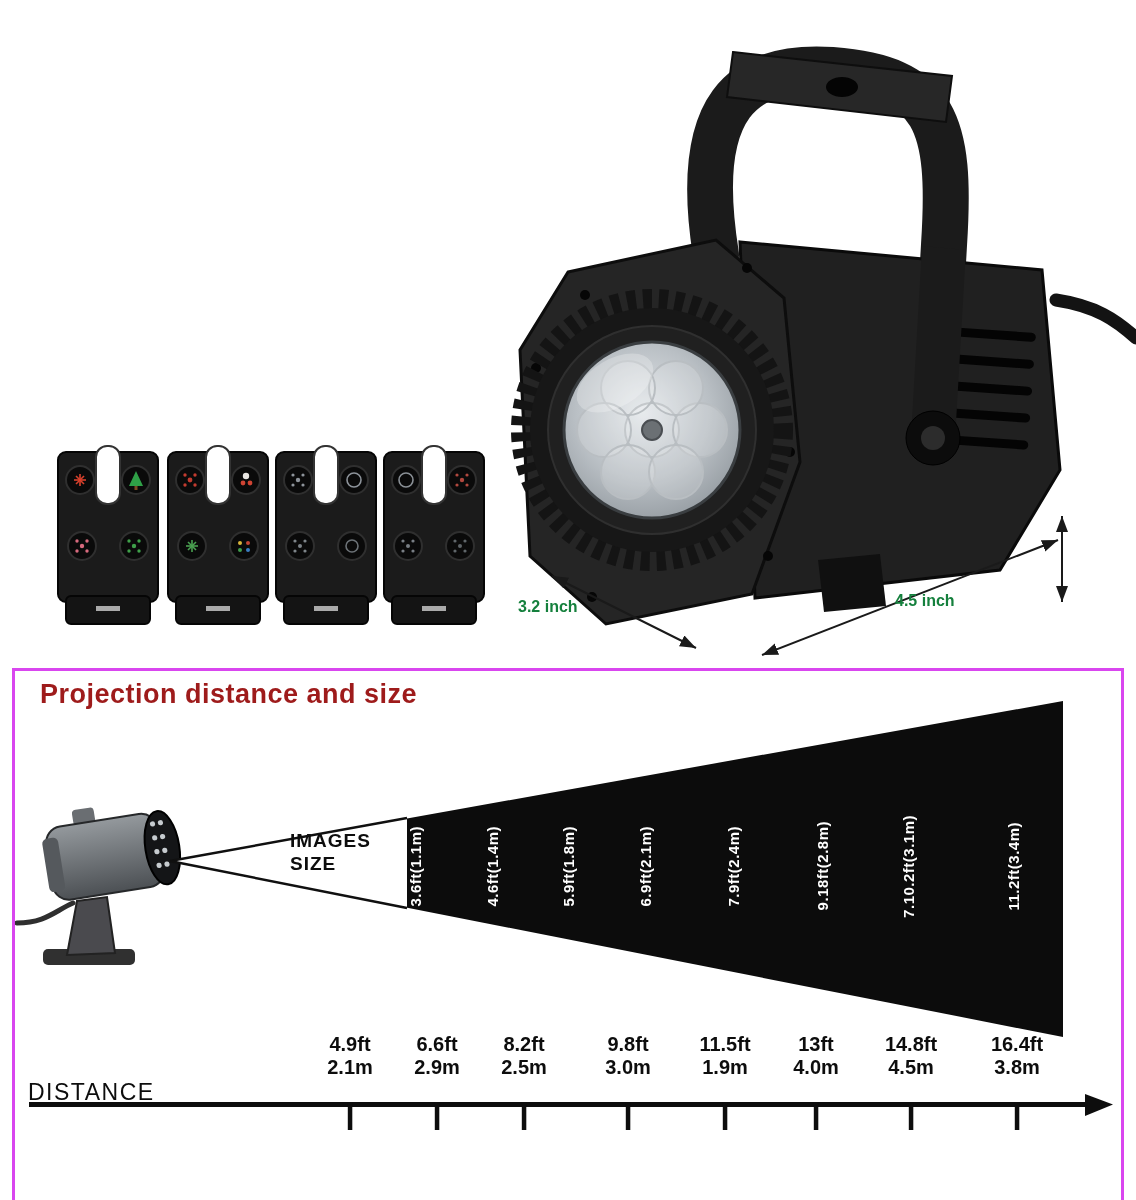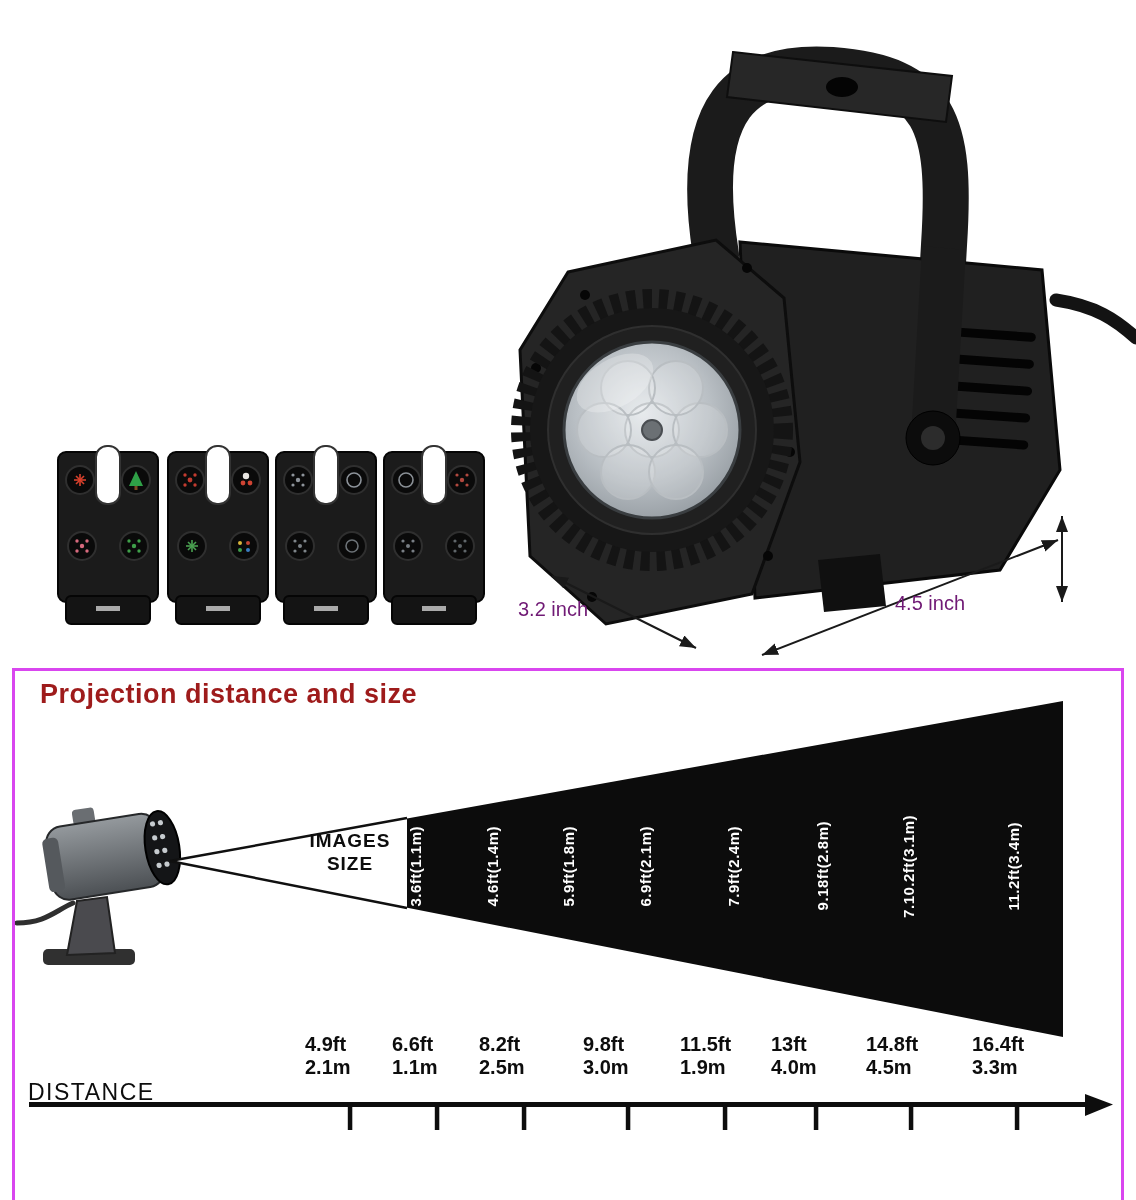--- a/index.html
+++ b/index.html
@@ -1,35 +1,35 @@
 <!DOCTYPE html>
 <html><head>
 <meta charset="utf-8">
 <style>
   *{margin:0;padding:0;box-sizing:border-box}
   html,body{background:#ffffff}
   .canvas{position:relative;width:1136px;height:1200px;background:#fff;
           font-family:"Liberation Sans",sans-serif;overflow:hidden}
   .abs{position:absolute}
   svg{display:block}
-  .dim-label{position:absolute;font-size:20px;font-weight:normal;color:#701a75;white-space:nowrap}
+  .dim-label{position:absolute;font-size:16px;font-weight:bold;color:#15803d;white-space:nowrap}
   .diagram-box{position:absolute;left:12px;top:668px;width:1112px;height:585px;
                border:3px solid #d946ef;background:#fff}
   .diagram-title{position:absolute;left:25px;top:8px;font-size:27px;font-weight:bold;
                  color:#9e1b1b;letter-spacing:.5px;white-space:nowrap}
   .beam-svg{position:absolute;left:0;top:0}
   .size-label{position:absolute;top:85px;width:28px;height:220px;
               display:flex;align-items:center;justify-content:center}
   .size-label span{writing-mode:vertical-rl;transform:rotate(180deg);color:#ffffff;
                    font-size:15px;font-weight:bold;letter-spacing:.5px;white-space:nowrap}
-  .images-size{position:absolute;left:275px;top:158px;width:120px;text-align:center;
+  .images-size{position:absolute;left:275px;top:158px;width:120px;
                color:#0d0d0d;font-weight:bold;font-size:19px;line-height:23px;letter-spacing:1px}
   .distance-word{position:absolute;left:13px;top:408px;font-size:23px;font-weight:normal;
                  color:#0d0d0d;letter-spacing:1.5px}
-  .dist-label{position:absolute;top:362px;width:90px;font-size:20px;
+  .dist-label{position:absolute;top:362px;width:90px;text-align:center;font-size:20px;
               font-weight:bold;color:#0d0d0d;line-height:23px;white-space:nowrap}
 </style>
 </head>
 <body>
 
 <div class="canvas">
 
   <svg class="abs" style="left:0;top:0" width="1136" height="660" viewBox="0 0 1136 660">
     <defs>
       <radialGradient id="lensGrad" cx="45%" cy="40%" r="70%">
@@ -323,21 +323,21 @@
       </div>
 
     <div class="distance-word">DISTANCE</div>
 
     <div class="dist-label" style="left:290px">
       <div>4.9ft</div>
       <div>2.1m</div>
     </div>
     <div class="dist-label" style="left:377px">
       <div>6.6ft</div>
-      <div>1.1m</div>
+      <div>2.9m</div>
     </div>
     <div class="dist-label" style="left:464px">
       <div>8.2ft</div>
       <div>2.5m</div>
     </div>
     <div class="dist-label" style="left:568px">
       <div>9.8ft</div>
       <div>3.0m</div>
     </div>
     <div class="dist-label" style="left:665px">
@@ -347,17 +347,17 @@
     <div class="dist-label" style="left:756px">
       <div>13ft</div>
       <div>4.0m</div>
     </div>
     <div class="dist-label" style="left:851px">
       <div>14.8ft</div>
       <div>4.5m</div>
     </div>
     <div class="dist-label" style="left:957px">
       <div>16.4ft</div>
-      <div>3.3m</div>
+      <div>3.8m</div>
     </div>
 
   </div>
 </div>
 
 </body></html>

